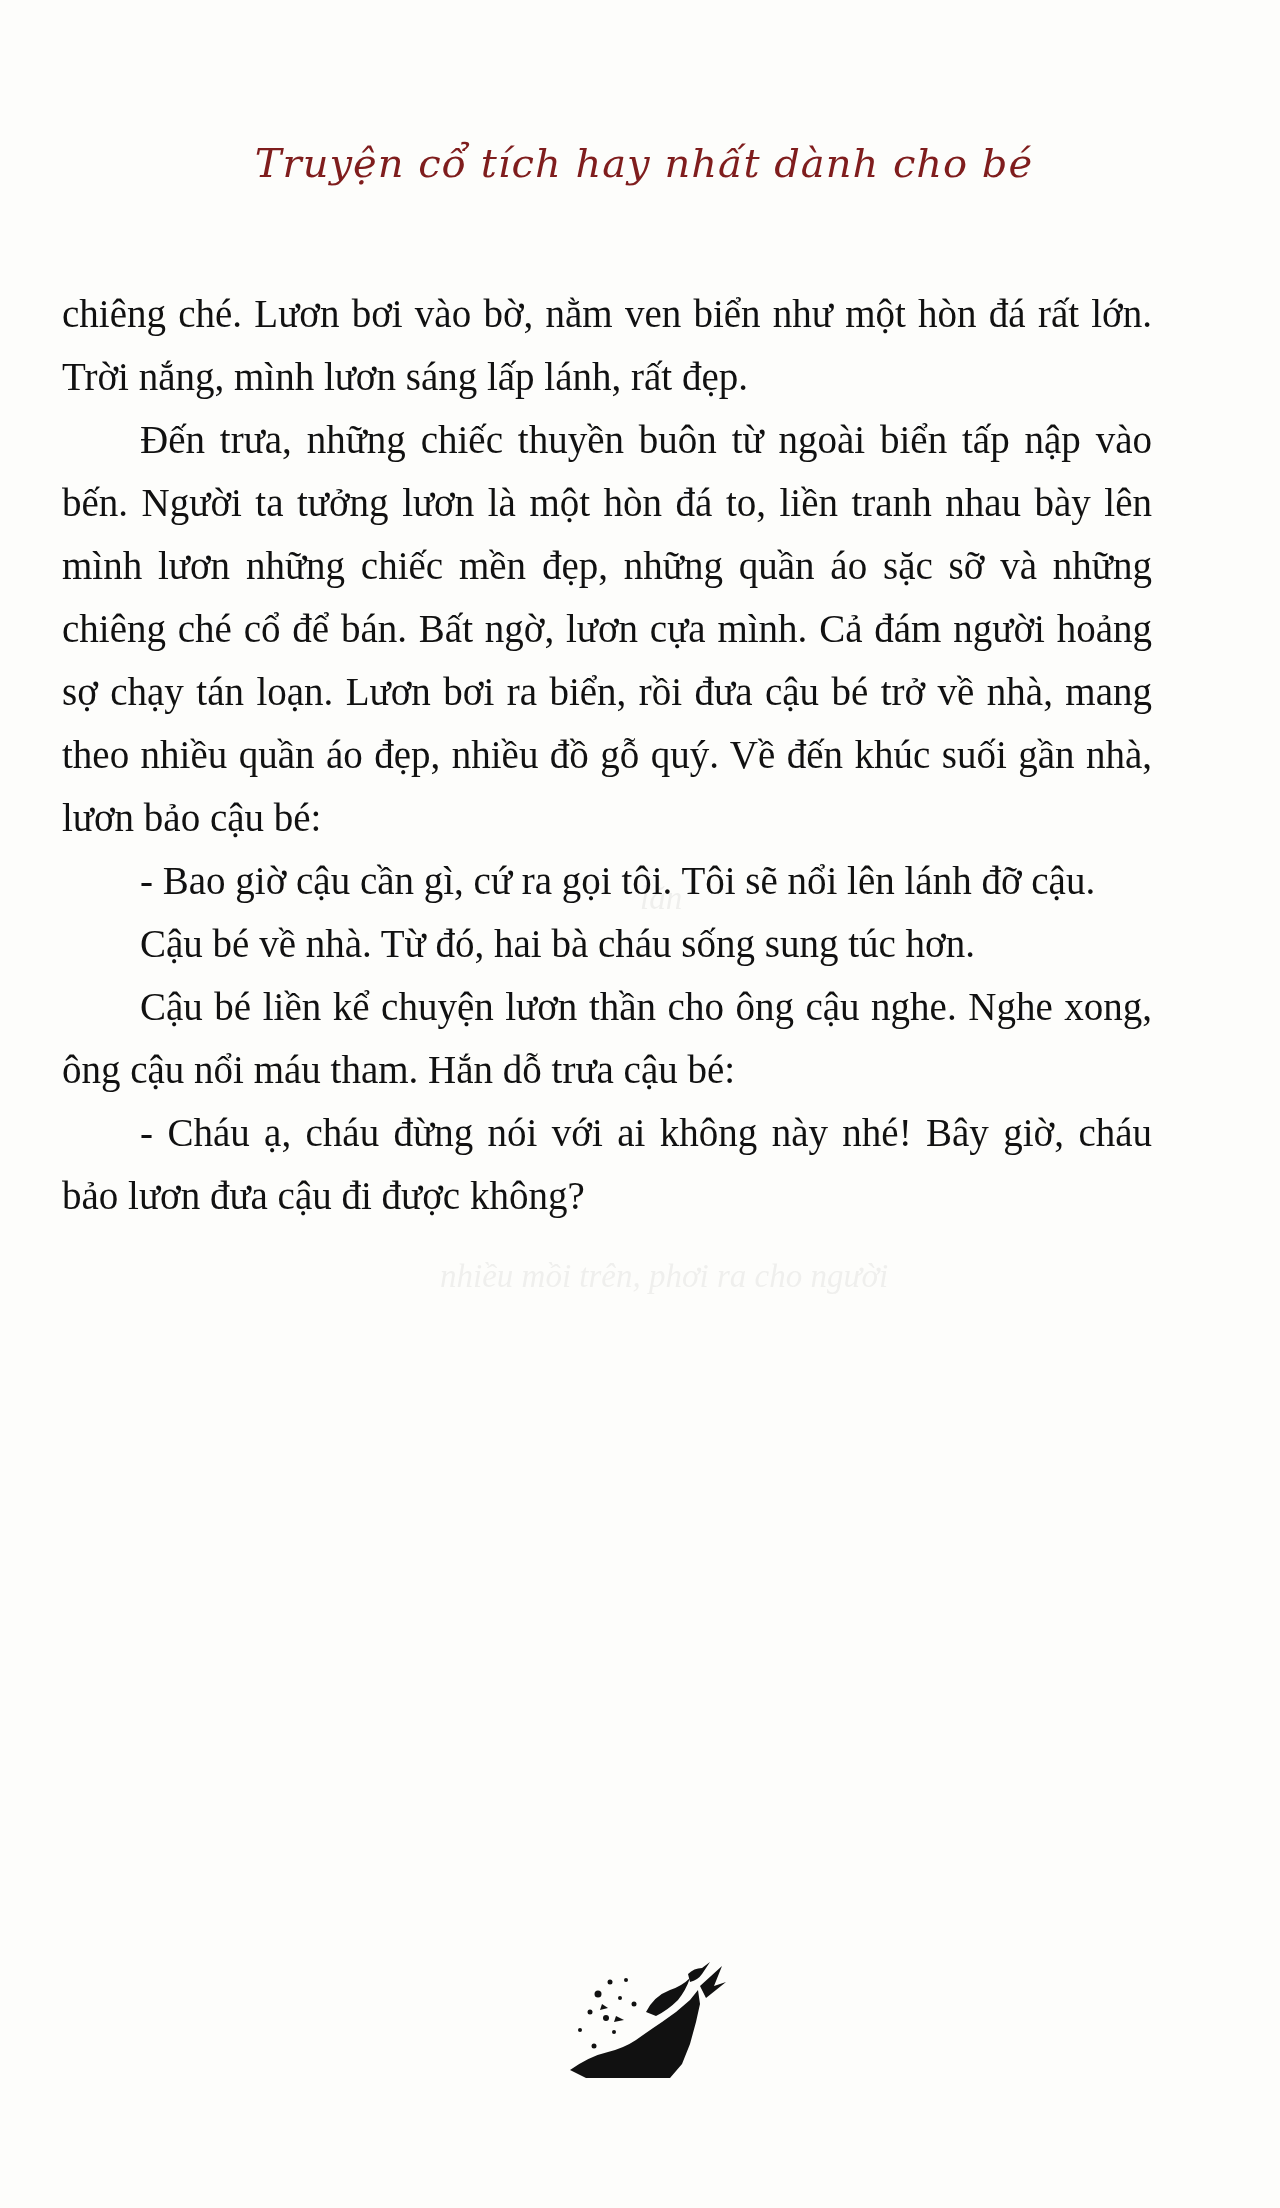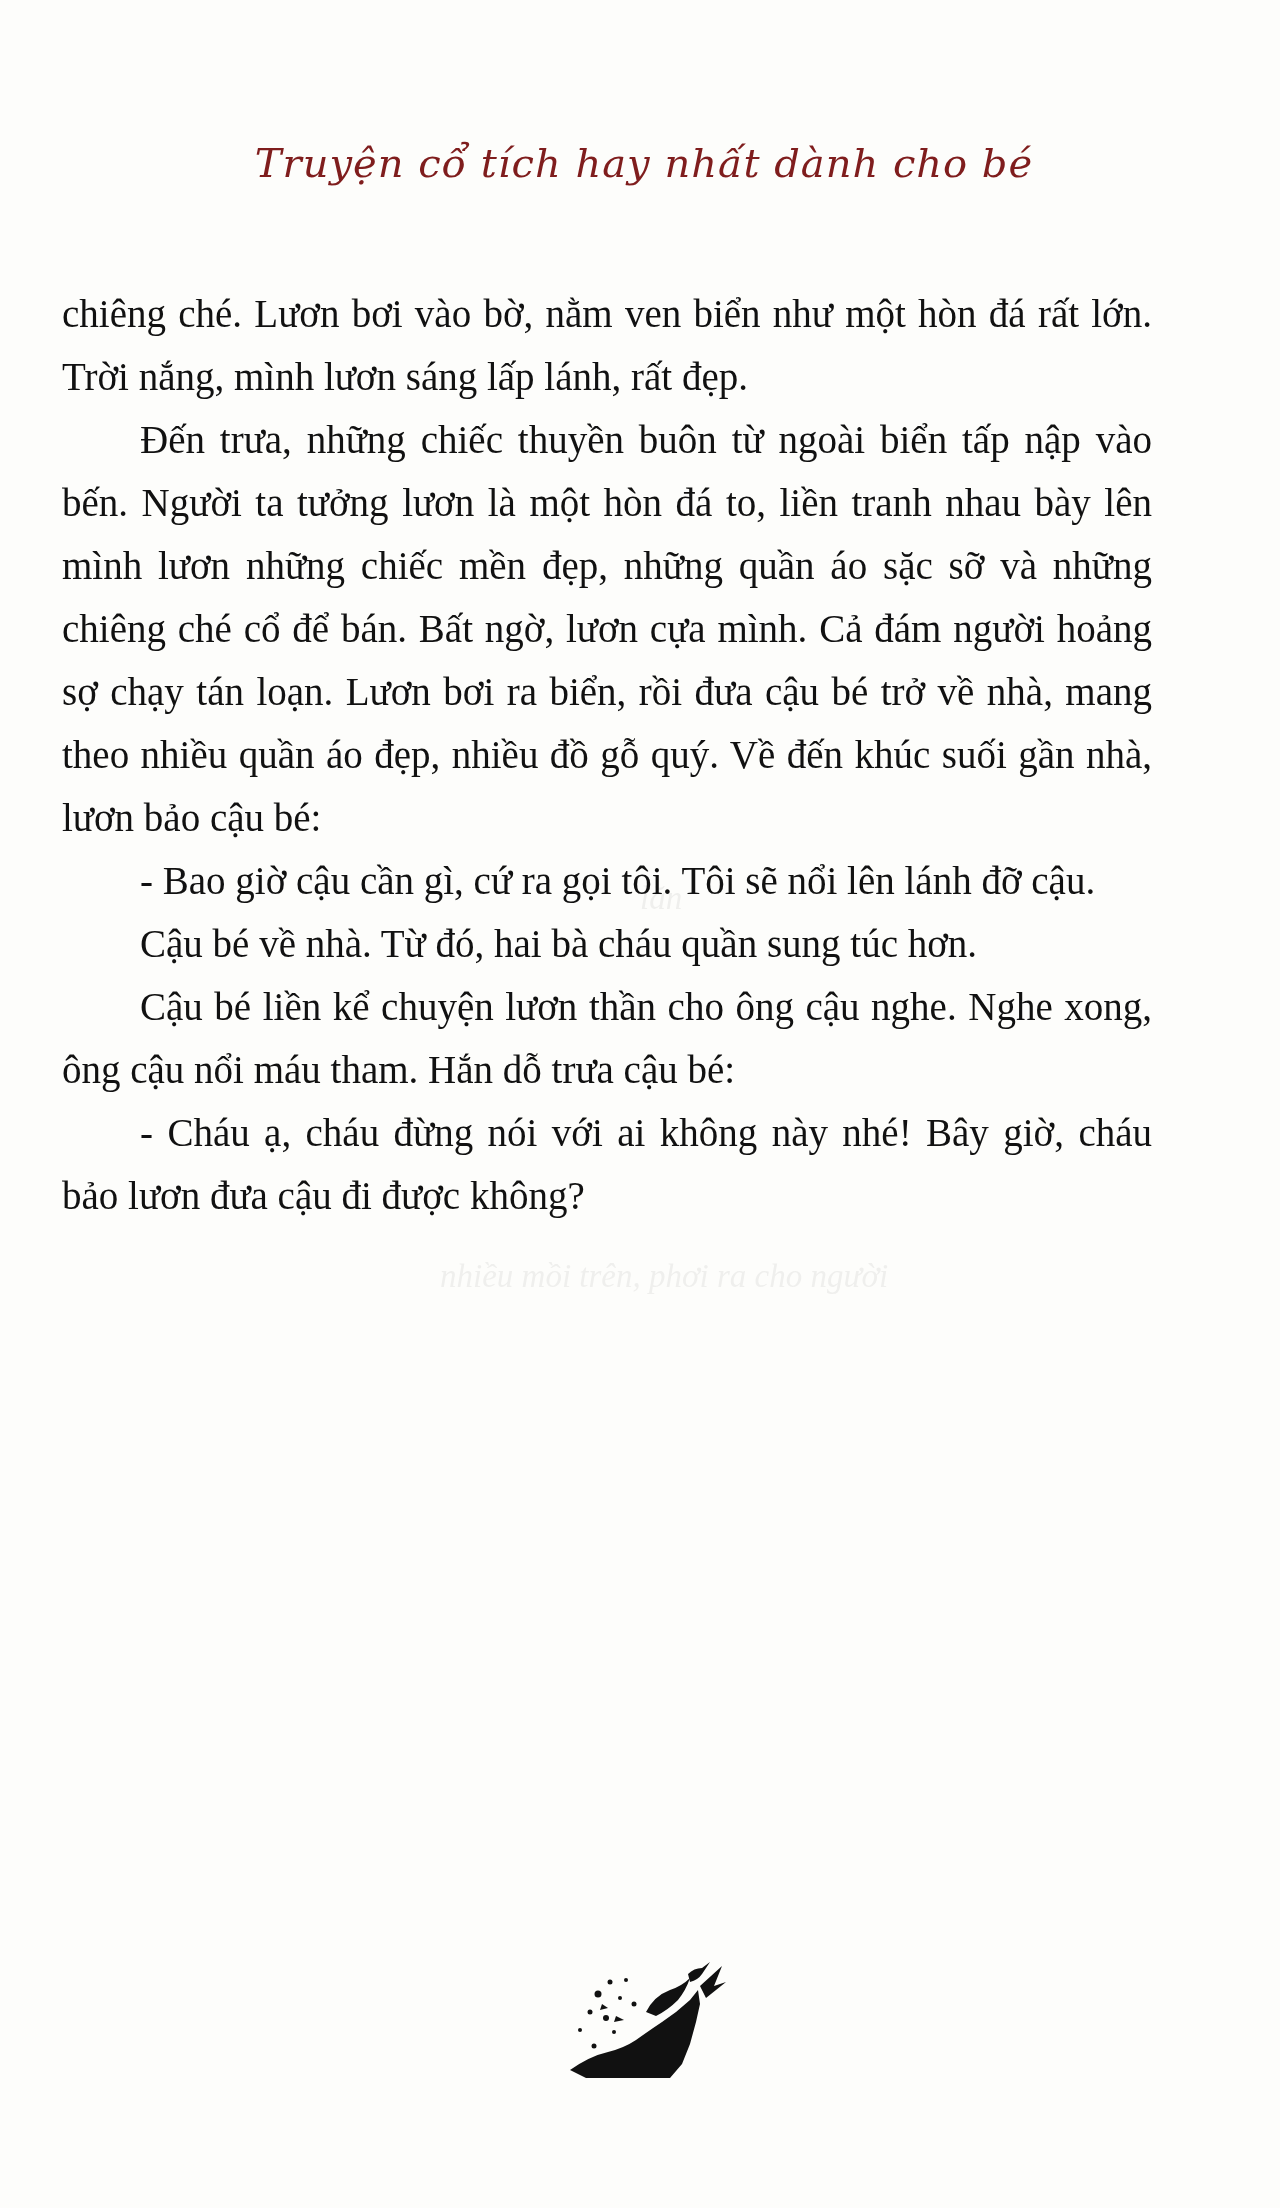--- a/index.html
+++ b/index.html
@@ -91,21 +91,21 @@
 
     <div class="ghost" style="left:440px; top:1258px;">nhiều mồi trên, phơi ra cho người</div>
     <div class="ghost" style="left:640px; top:880px;">lăn</div>
 
     <div class="header">Truyện cổ tích hay nhất dành cho bé</div>
 
     <div class="body-text">
       <p class="plain">chiêng ché. Lươn bơi vào bờ, nằm ven biển như một hòn đá rất lớn. Trời nắng, mình lươn sáng lấp lánh, rất đẹp.</p>
       <p class="indent">Đến trưa, những chiếc thuyền buôn từ ngoài biển tấp nập vào bến. Người ta tưởng lươn là một hòn đá to, liền tranh nhau bày lên mình lươn những chiếc mền đẹp, những quần áo sặc sỡ và những chiêng ché cổ để bán. Bất ngờ, lươn cựa mình. Cả đám người hoảng sợ chạy tán loạn. Lươn bơi ra biển, rồi đưa cậu bé trở về nhà, mang theo nhiều quần áo đẹp, nhiều đồ gỗ quý. Về đến khúc suối gần nhà, lươn bảo cậu bé:</p>
       <p class="dash">- Bao giờ cậu cần gì, cứ ra gọi tôi. Tôi sẽ nổi lên lánh đỡ cậu.</p>
-      <p class="indent">Cậu bé về nhà. Từ đó, hai bà cháu quần sung túc hơn.</p>
+      <p class="indent">Cậu bé về nhà. Từ đó, hai bà cháu sống sung túc hơn.</p>
       <p class="indent">Cậu bé liền kể chuyện lươn thần cho ông cậu nghe. Nghe xong, ông cậu nổi máu tham. Hắn dỗ trưa cậu bé:</p>
       <p class="dash">- Cháu ạ, cháu đừng nói với ai không này nhé! Bây giờ, cháu bảo lươn đưa cậu đi được không?</p>
     </div>
 
     <div class="ornament">
       <svg width="180" height="130" viewBox="0 0 180 130" xmlns="http://www.w3.org/2000/svg">
 
         <path d="M36 118 L20 110 Q40 96 58 92 Q74 88 86 80 Q100 70 112 62 L126 52 L140 40 L148 30 L150 44 L146 62 L140 84 L132 104 L120 118 Z" fill="#111111"></path>
 
         <path d="M96 52 Q104 36 120 30 Q132 26 140 18 Q136 30 128 40 Q118 50 106 56 Z" fill="#111111"></path>

